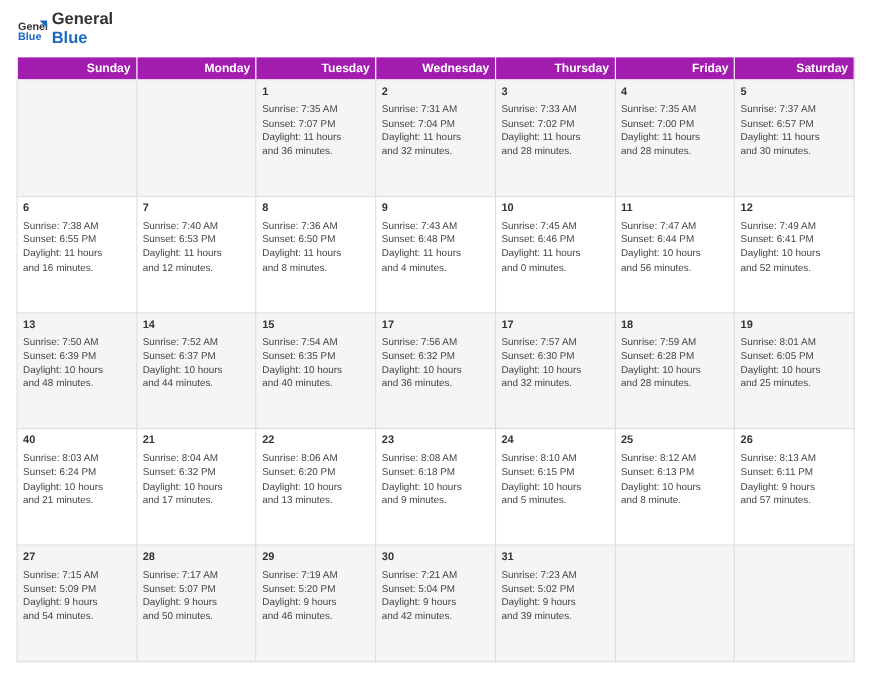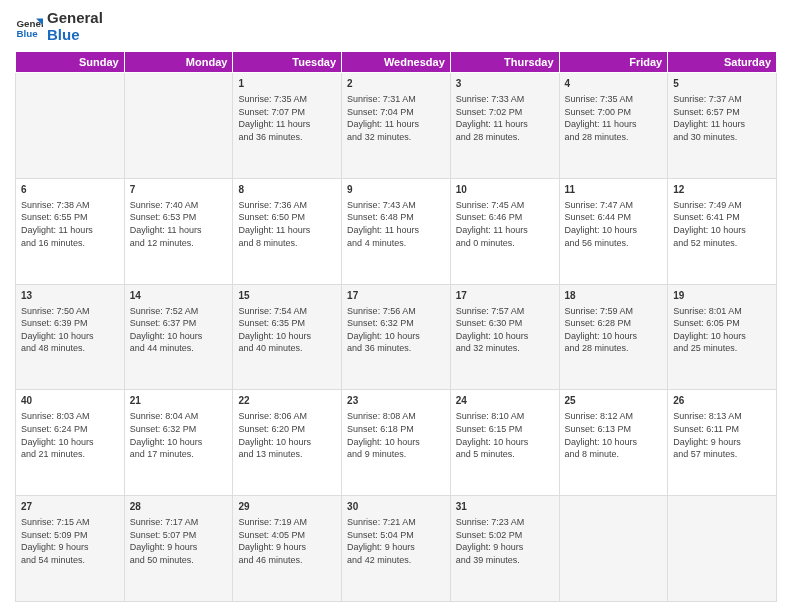--- a/index.html
+++ b/index.html
@@ -319,21 +319,21 @@
           <td>
             <span class="day-num">28</span>
             <div class="day-info">Sunrise: 7:17 AM</div>
             <div class="day-info">Sunset: 5:07 PM</div>
             <div class="day-info">Daylight: 9 hours</div>
             <div class="day-info">and 50 minutes.</div>
           </td>
           <td>
             <span class="day-num">29</span>
             <div class="day-info">Sunrise: 7:19 AM</div>
-            <div class="day-info">Sunset: 4:05 PM</div>
+            <div class="day-info">Sunset: 5:20 PM</div>
             <div class="day-info">Daylight: 9 hours</div>
             <div class="day-info">and 46 minutes.</div>
           </td>
           <td>
             <span class="day-num">30</span>
             <div class="day-info">Sunrise: 7:21 AM</div>
             <div class="day-info">Sunset: 5:04 PM</div>
             <div class="day-info">Daylight: 9 hours</div>
             <div class="day-info">and 42 minutes.</div>
           </td>

